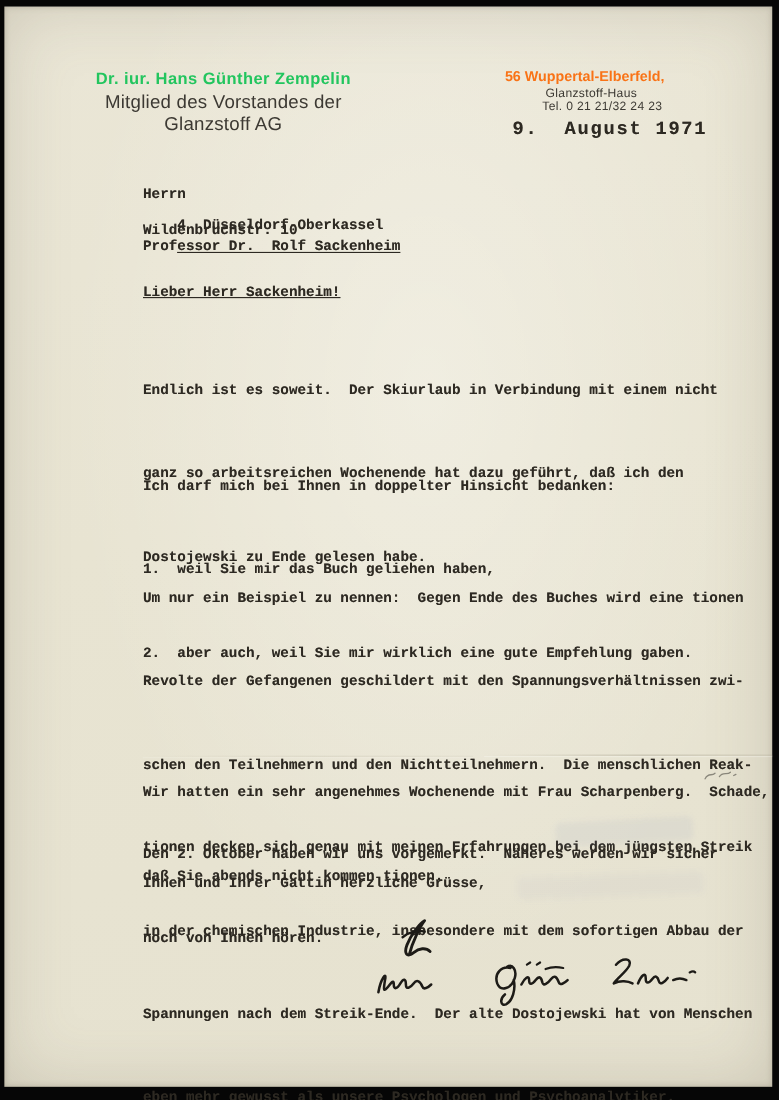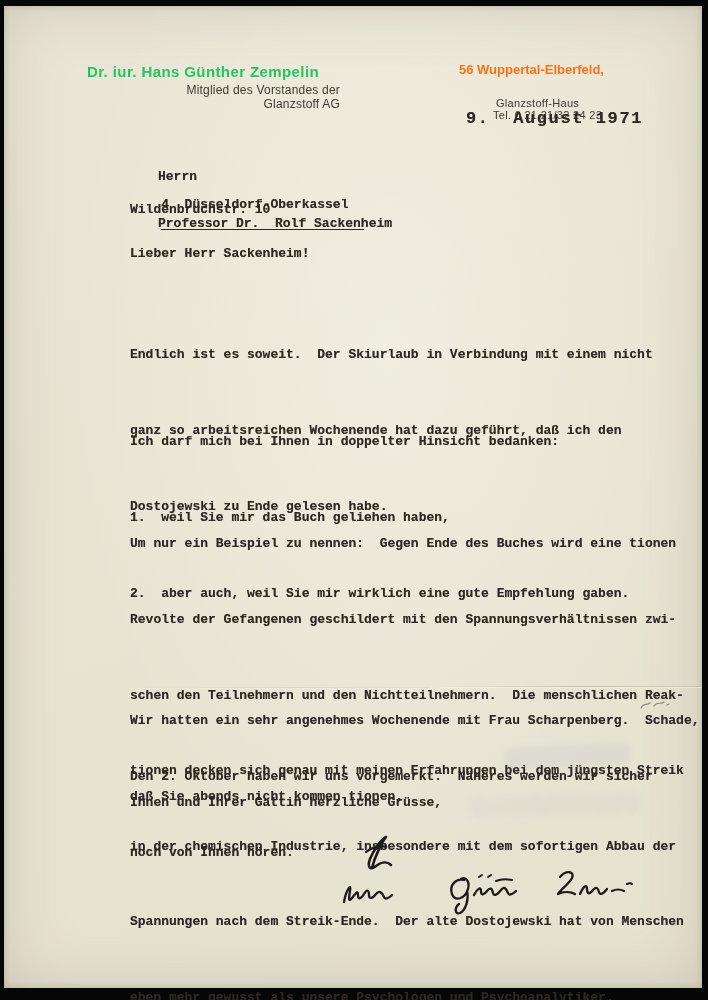--- a/index.html
+++ b/index.html
@@ -19,39 +19,39 @@
       linear-gradient(168deg, #eae6d6 0%, #e8e4d2 45%, #e6e2d0 100%);
     box-shadow: inset 0 0 60px rgba(110,102,80,0.22), inset 0 0 6px rgba(80,72,55,0.25);
   }
   .abs{position:absolute;}
   
   .lh-name{
     font-weight:700; font-size:15px; letter-spacing:0.4px;
     color:#22c55e; white-space:pre;
   }
   .lh-sub{
-    font-size:12px; color:#3c3933; letter-spacing:0.2px; white-space:pre;text-align:right;
+    font-size:17px; color:#3c3933; letter-spacing:0.2px; white-space:pre;
   }
   .lh-right-1{
     font-weight:700; font-size:13px; color:#f97316; white-space:pre;
   }
   .lh-right-sub{
     font-size:11px; color:#3c3933; white-space:pre; letter-spacing:0.3px;
   }
   
   .tw{
     font-family:"Liberation Mono", monospace;
     font-weight:700;
     font-size:13px;
     color:#2d2922;
     white-space:pre;
     text-shadow:0 0 0.5px rgba(45,41,34,0.55);
   }
   .tw-par{line-height:25.2px;}
-  .tw-single{line-height:15.5px;margin-left:28px;}
+  .tw-single{line-height:15.5px;}
   .tw-date{
     font-size:17px; letter-spacing:1.6px; line-height:18px;text-align:right;
   }
   .underlined{
     display:inline-block;
     border-bottom:1.6px solid #2d2922;
     padding-right:16px;
     padding-bottom:17px;
   }
   
@@ -83,36 +83,36 @@
   <div id="paper"></div>
 
   <div class="abs" style="left:66px; top:63px; width:274px; text-align:center;">
     <div class="lh-name">Dr. iur. Hans Günther Zempelin</div>
     <div class="lh-sub" style="margin-top:3px;">Mitglied des Vorstandes der</div>
     <div class="lh-sub">Glanzstoff AG</div>
   </div>
 
   <div class="abs" style="left:459px; top:62px; width:220px;">
     <div class="lh-right-1">56 Wuppertal-Elberfeld,</div>
-    <div class="lh-right-sub" style="margin-top:20px; padding-left:37px;">Glanzstoff-Haus</div>
+    <div class="lh-right-sub" style="margin-top:2px; padding-left:37px;">Glanzstoff-Haus</div>
     <div class="lh-right-sub" style="padding-left:34px;">Tel. 0 21 21/32 24 23</div>
   </div>
 
   <div class="abs tw tw-date" style="left:466px; top:110px;">9.  August 1971</div>
 
   <div class="abs tw tw-single" style="left:130px; top:138px;">
     <div>Herrn</div>
     <div>Professor Dr.  Rolf Sackenheim</div>
   </div>
   <div class="abs tw" style="left:130px; top:184px; line-height:14px;">
     <span class="underlined">4  Düsseldorf-Oberkassel</span>
   </div>
   <div class="abs tw" style="left:130px; top:203px; line-height:14px;">Wildenbruchstr. 10</div>
 
-  <div class="abs tw" style="left:130px; top:246px;">Lieber Herr Sackenheim!</div>
+  <div class="abs tw" style="left:130px; top:258px;text-decoration:underline;">Lieber Herr Sackenheim!</div>
 
   <div class="abs tw tw-par" style="left:130px; top:292px;">
     <div>Endlich ist es soweit.  Der Skiurlaub in Verbindung mit einem nicht</div>
     <div>ganz so arbeitsreichen Wochenende hat dazu geführt, daß ich den</div>
     <div>Dostojewski zu Ende gelesen habe.</div>
   </div>
 
   <div class="abs tw tw-par" style="left:130px; top:379px;">
     <div>Ich darf mich bei Ihnen in doppelter Hinsicht bedanken:</div>
     <div>1.  weil Sie mir das Buch geliehen haben,</div>

